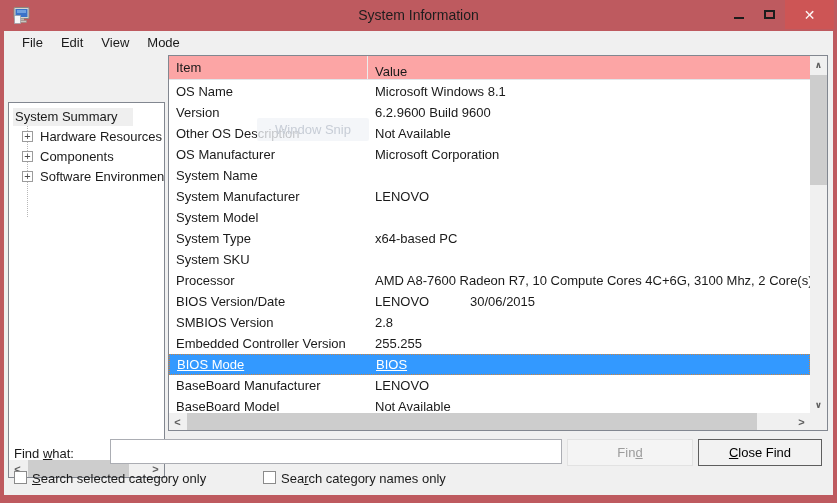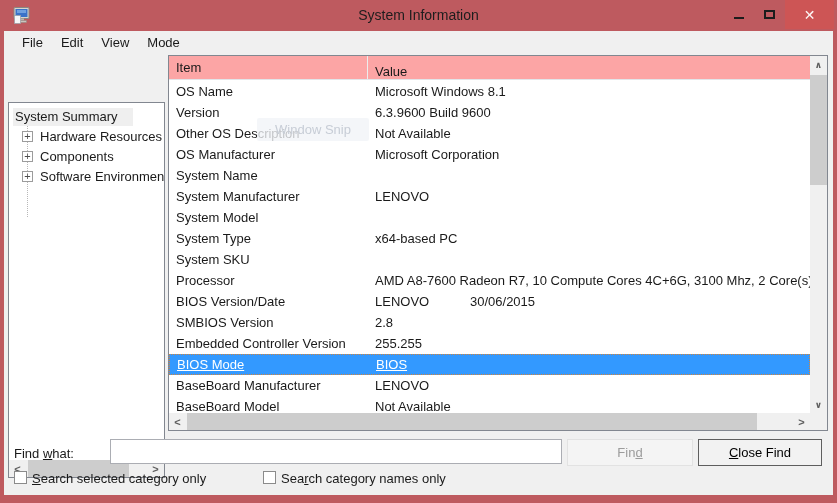--- a/index.html
+++ b/index.html
@@ -144,21 +144,21 @@
         <span class="hcol1">Item</span>
         <span class="hcol2">Value</span>
       </div>
       <div class="tbody">
         <div class="trow">
             <span class="c-item">OS Name</span>
             <span class="c-value">Microsoft Windows 8.1</span>
           </div>
         <div class="trow">
             <span class="c-item">Version</span>
-            <span class="c-value">6.3.9600 Build 9600</span>
+            <span class="c-value">6.2.9600 Build 9600</span>
           </div>
         <div class="trow">
             <span class="c-item">Other OS Description</span>
             <span class="c-value">Not Available</span>
           </div>
         <div class="trow">
             <span class="c-item">OS Manufacturer</span>
             <span class="c-value">Microsoft Corporation</span>
           </div>
         <div class="trow">

